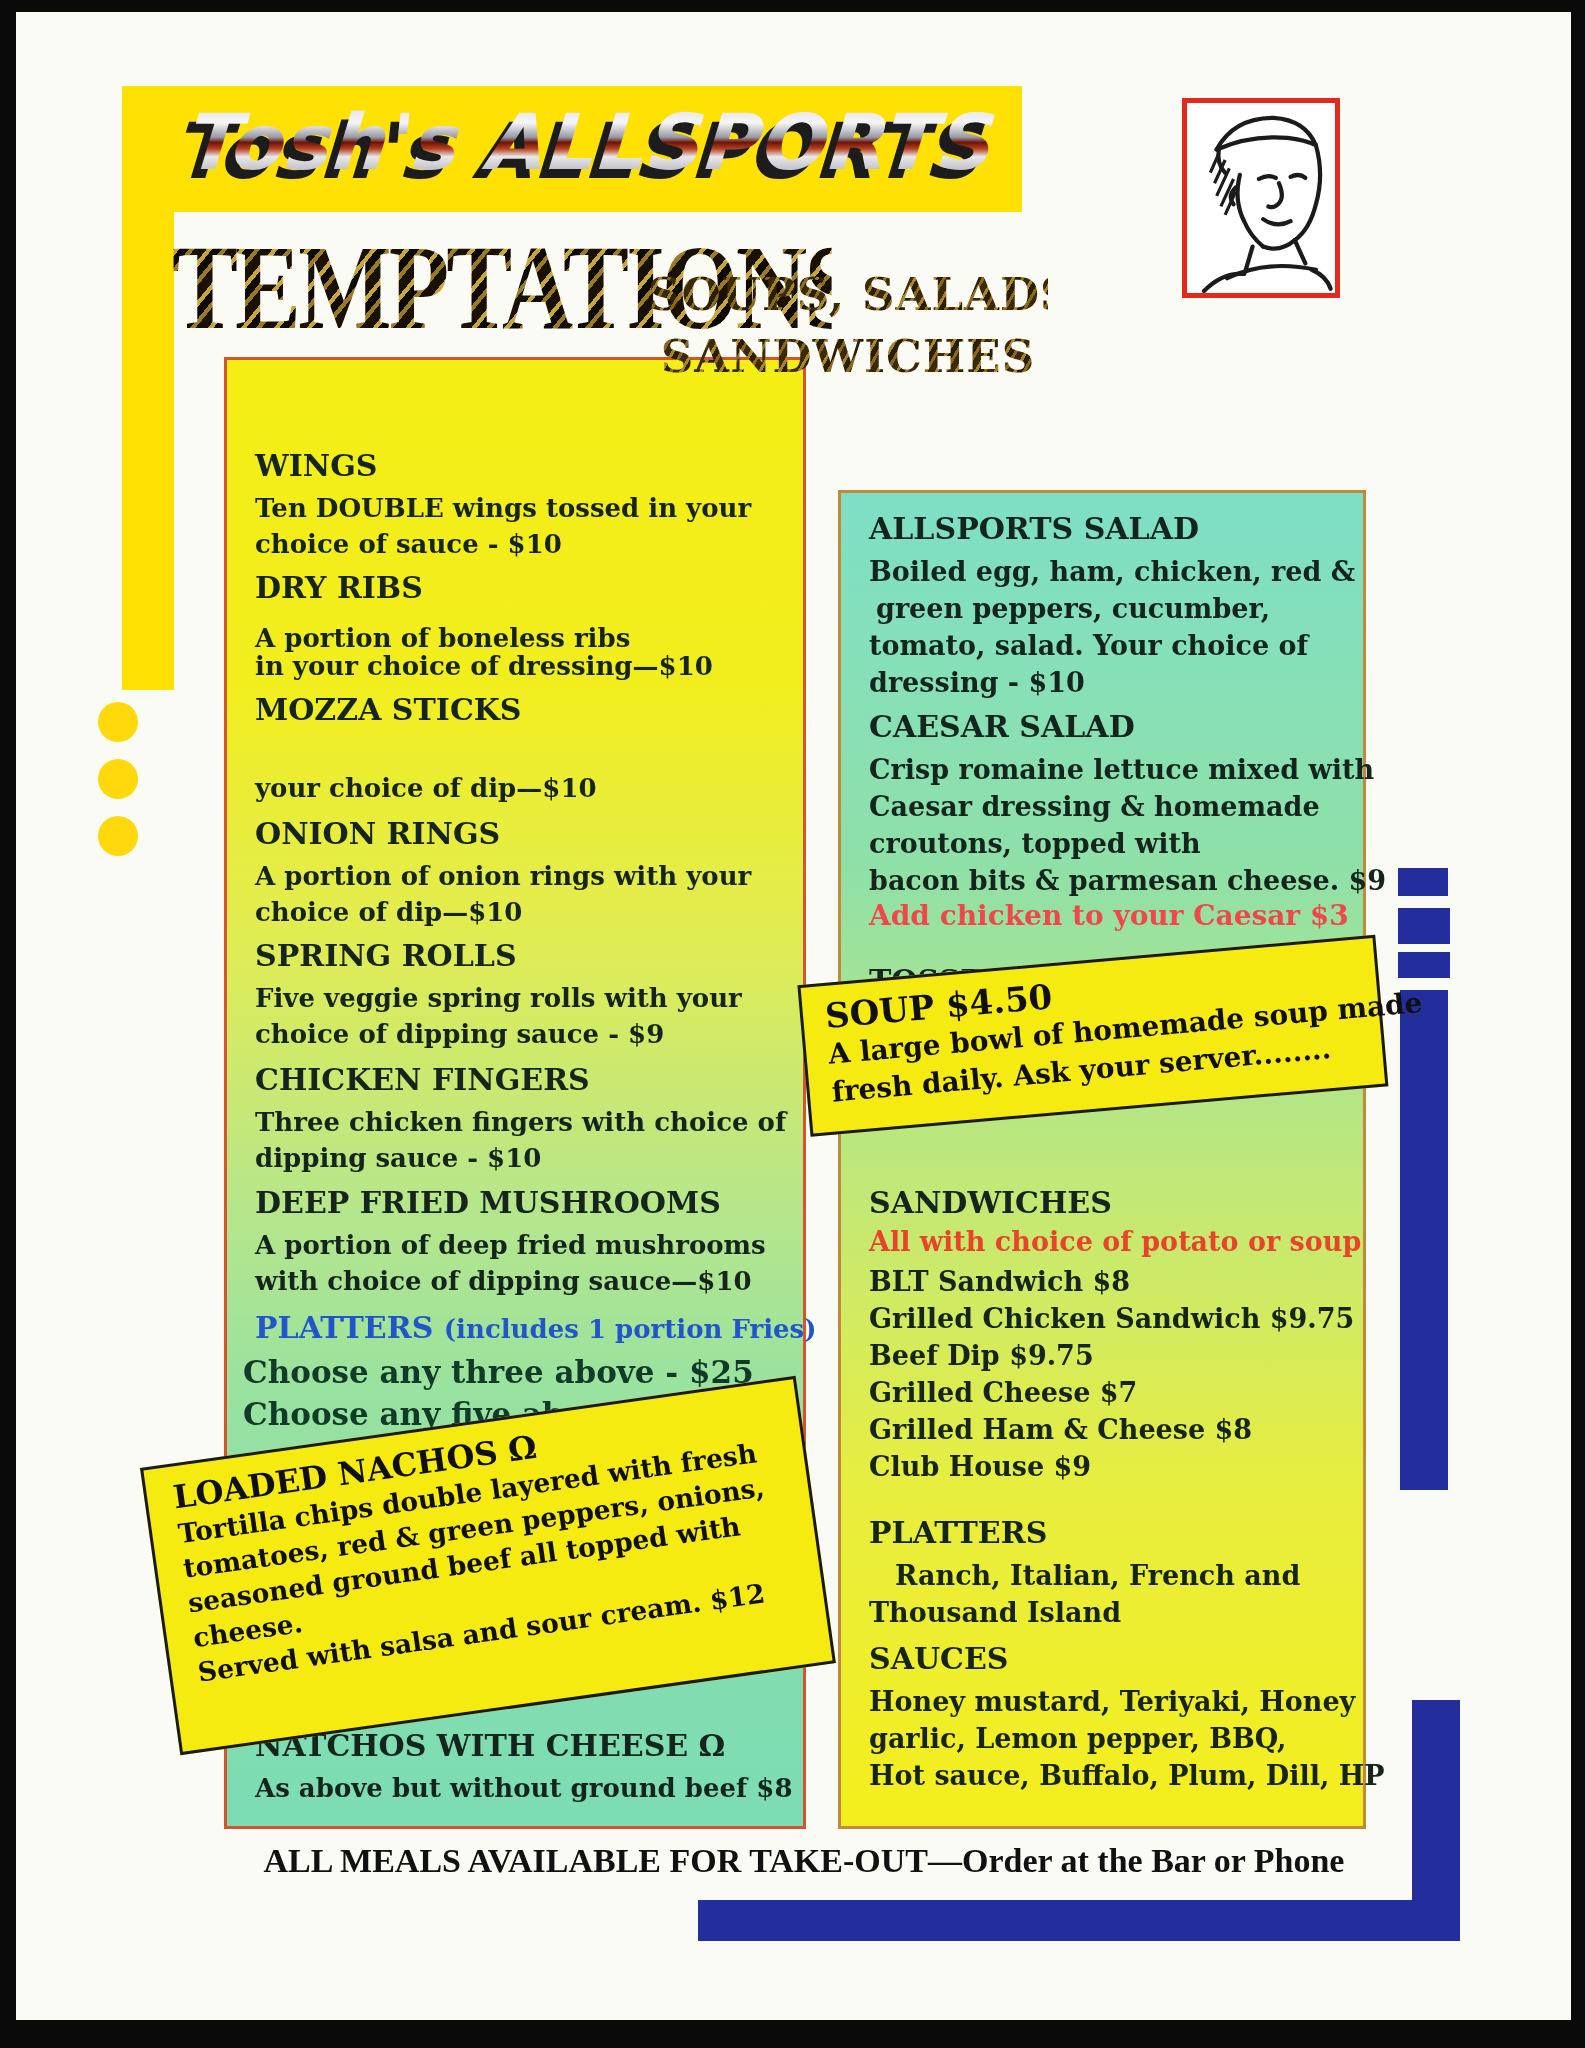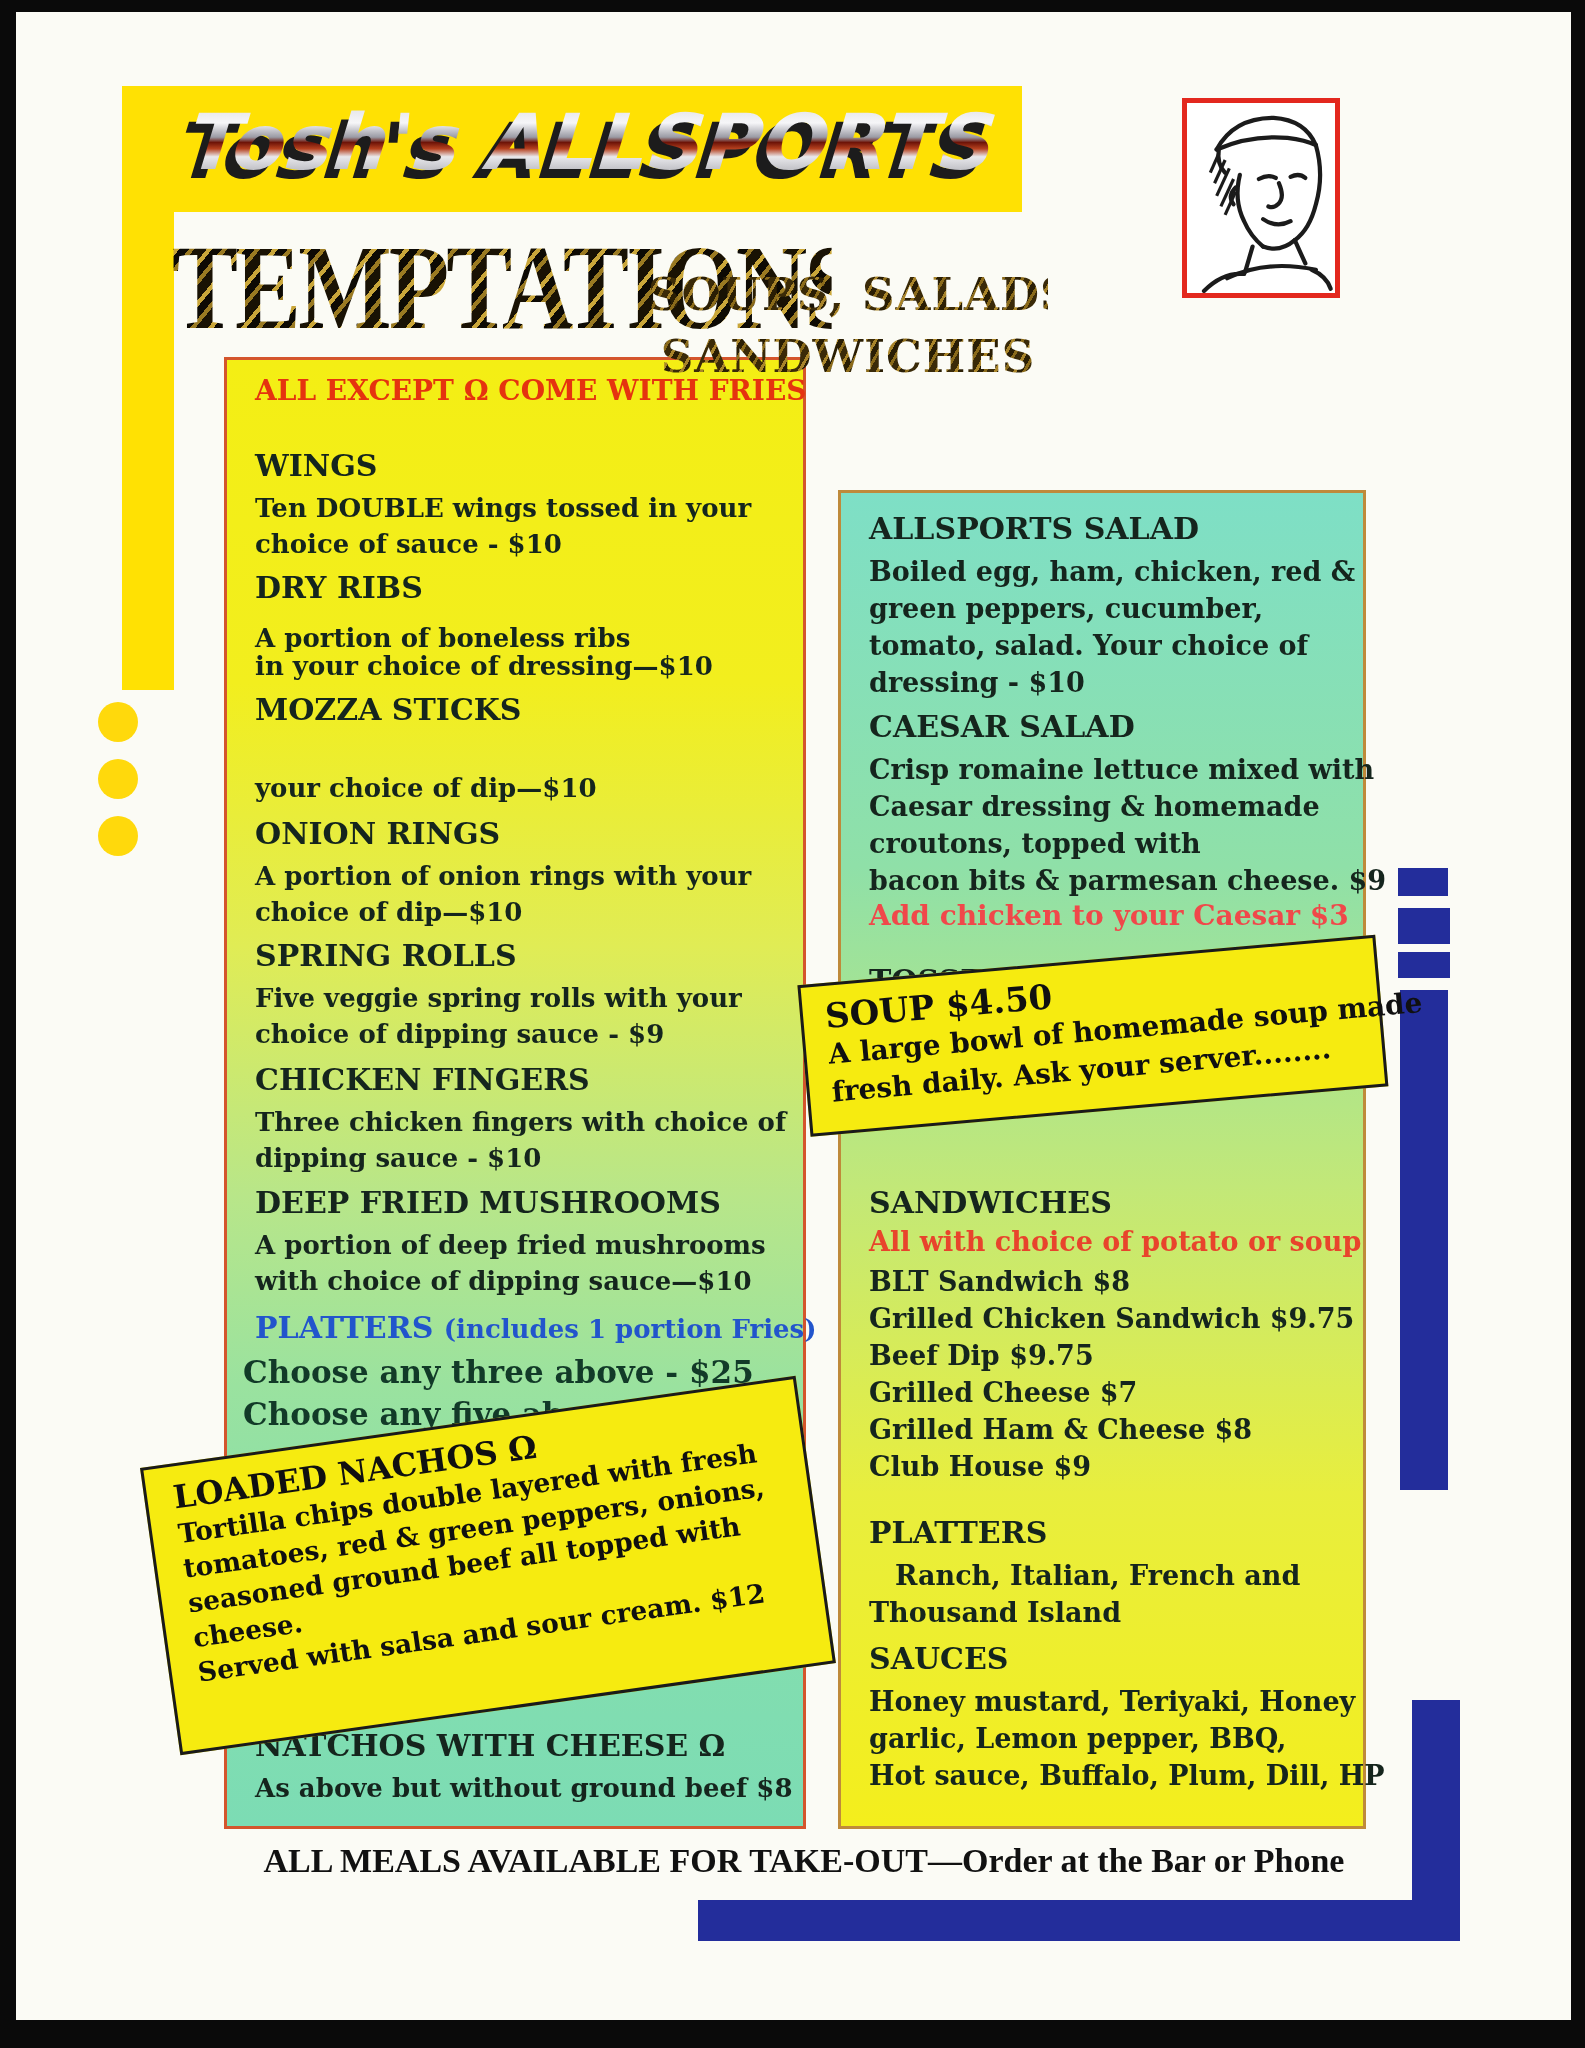--- a/index.html
+++ b/index.html
@@ -126,21 +126,20 @@
         <path d="M30,48 l-8,18"></path>
           <path d="M36,54 l-10,22"></path>
           <path d="M40,62 l-12,26"></path>
         <path d="M44,72 l-12,26"></path>
           <path d="M46,84 l-10,22"></path>
       </g>
     </svg>
   </div>
 
   <div class="menu-box left-box">
-    <div class="red-note" style="top:14px;">ALL EXCEPT Ω COME WITH FRIES</div>
 
     <div class="h-item" style="top:88px;">WINGS</div>
     <div class="d-item" style="top:130px;">Ten DOUBLE wings tossed in your</div>
     <div class="d-item" style="top:166px;">choice of sauce - $10</div>
 
     <div class="h-item" style="top:210px;">DRY RIBS</div>
     <div class="d-item" style="top:260px;">A portion of boneless ribs</div>
     <div class="d-item" style="top:288px;">in your choice of dressing—$10</div>
 
     <div class="h-item" style="top:332px;">MOZZA STICKS</div>
@@ -169,21 +168,21 @@
     <div class="choose" style="top:994px;">Choose any three above - $25</div>
     <div class="choose" style="top:1036px;">Choose any five above - $37</div>
 
     <div class="h-item" style="top:1368px;">NATCHOS WITH CHEESE Ω</div>
     <div class="d-item" style="top:1410px;">As above but without ground beef  $8</div>
   </div>
 
   <div class="menu-box right-box">
     <div class="h-item" style="top:18px;">ALLSPORTS SALAD</div>
     <div class="rt-line" style="top:60px;">Boiled egg, ham, chicken, red &amp;</div>
-    <div class="rt-line" style="top:97px;">green peppers, cucumber,</div>
+    <div class="rt-line" style="top:97px;margin-left:7px;">green peppers, cucumber,</div>
     <div class="rt-line" style="top:134px;">tomato, salad.  Your choice of</div>
     <div class="rt-line" style="top:171px;">dressing - $10</div>
 
     <div class="h-item" style="top:216px;">CAESAR SALAD</div>
     <div class="rt-line" style="top:258px;">Crisp romaine lettuce mixed with</div>
     <div class="rt-line" style="top:295px;">Caesar dressing &amp; homemade</div>
     <div class="rt-line" style="top:332px;">croutons, topped with</div>
     <div class="rt-line" style="top:369px;">bacon bits &amp; parmesan cheese. $9</div>
     <div class="add-red" style="top:406px;">Add chicken to your Caesar  $3</div>
 

